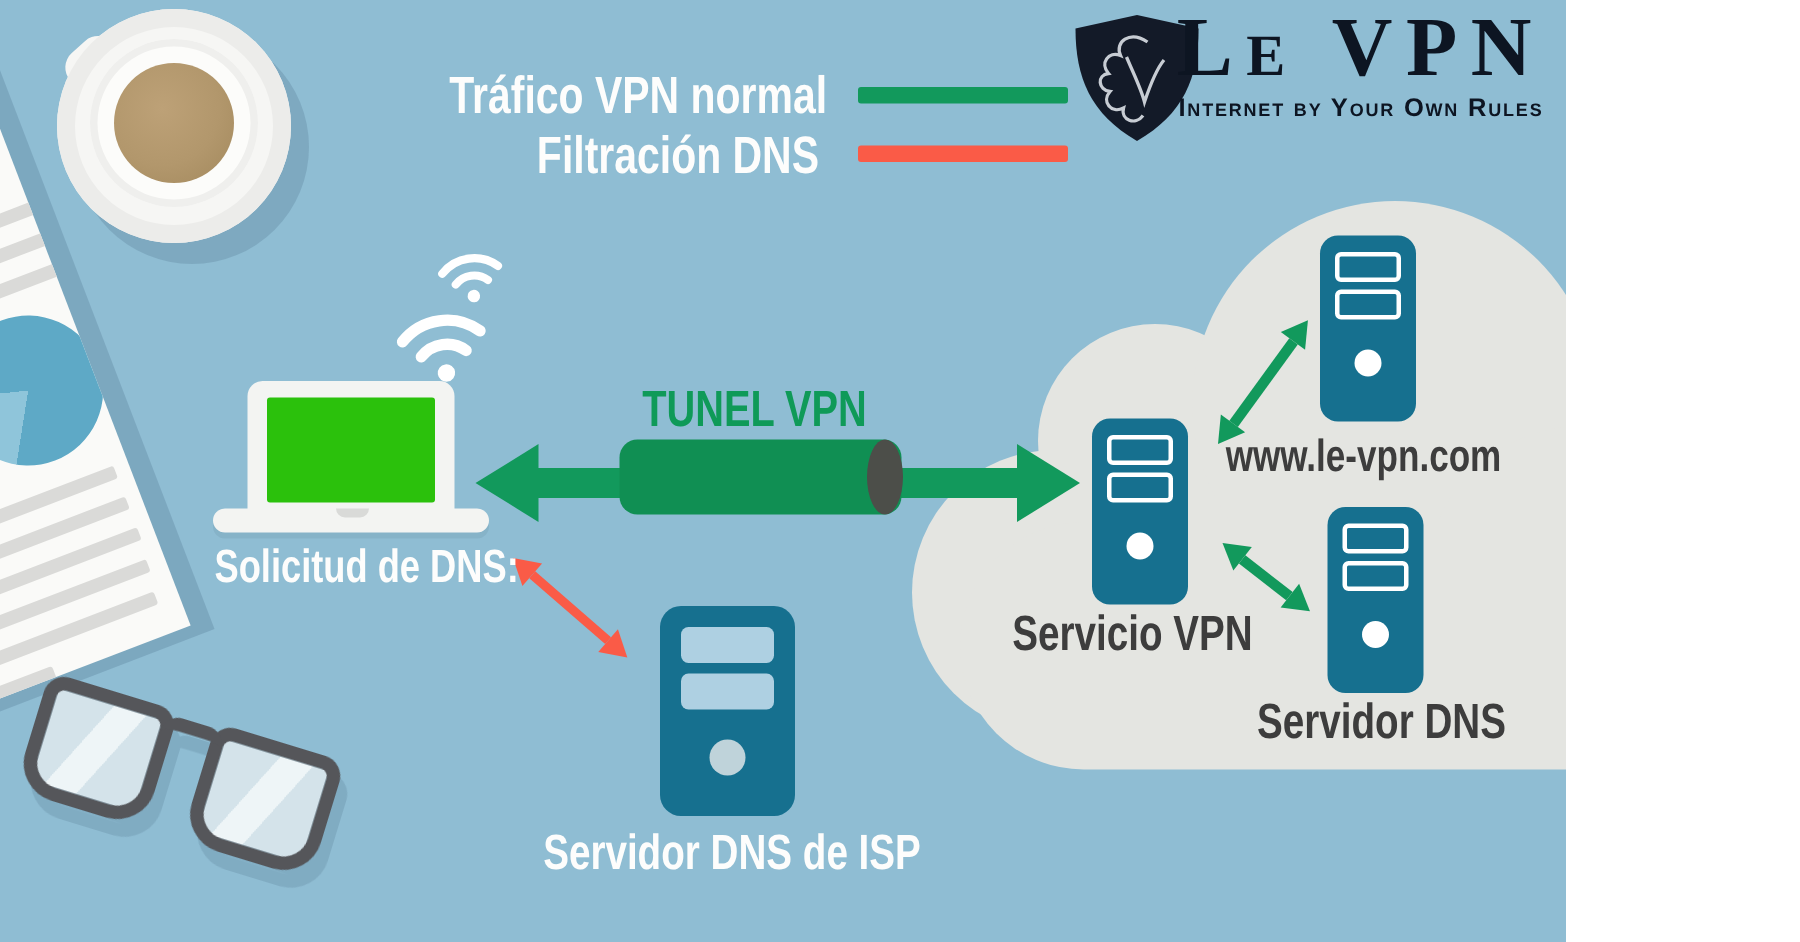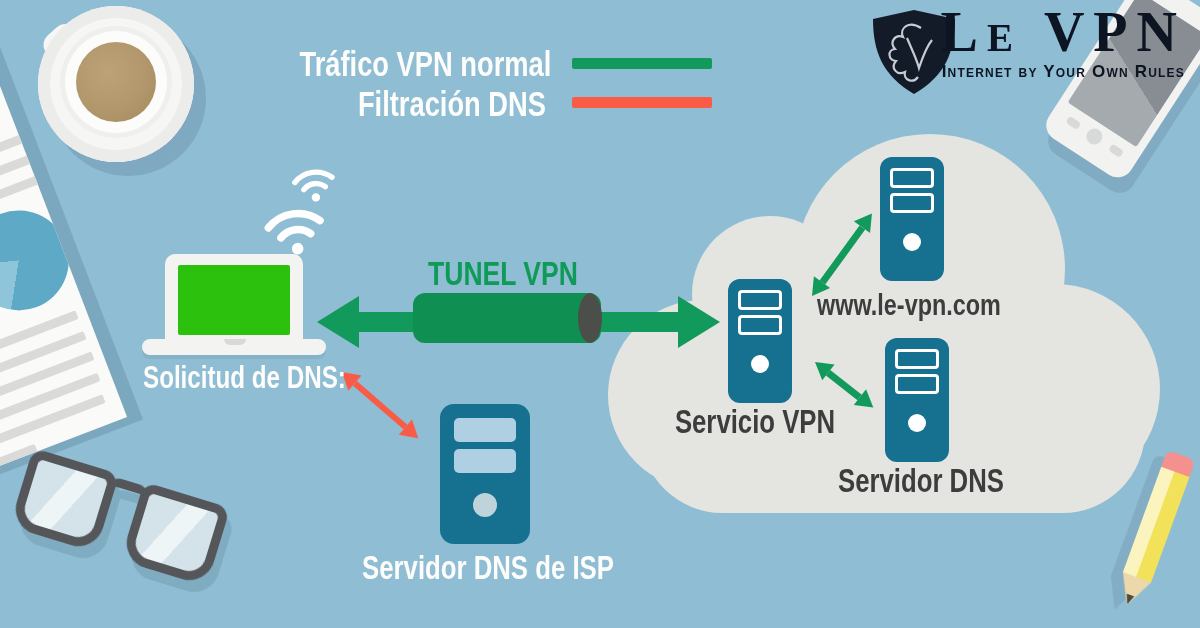--- a/index.html
+++ b/index.html
@@ -1,18 +1,18 @@
 <!DOCTYPE html>
 <html><head>
 <meta charset="utf-8">
 <style>
   * { margin:0; padding:0; box-sizing:border-box; }
   html,body { width:1200px; height:628px; }
   body { font-family:"Liberation Sans", sans-serif; }
-  .stage { position:relative; width:1200px; height:628px; background:#8fbdd3; overflow:hidden; }
+  .stage { position:relative; width:1044px; height:628px; background:#8fbdd3; overflow:hidden; }
 
   
   .lbl { position:absolute; font-weight:bold; white-space:nowrap; z-index:7; }
   .lbl.cx { text-align:center; transform:scaleX(.78); transform-origin:center; }
   .lbl.lx { transform:scaleX(.78); transform-origin:left center; }
   .lbl.rx { text-align:right; transform:scaleX(.78); transform-origin:right center; }
   .white { color:#fdfdfc; }
   .dark  { color:#3d3d3d; }
   .green-t { color:#0f9a58; }
 

